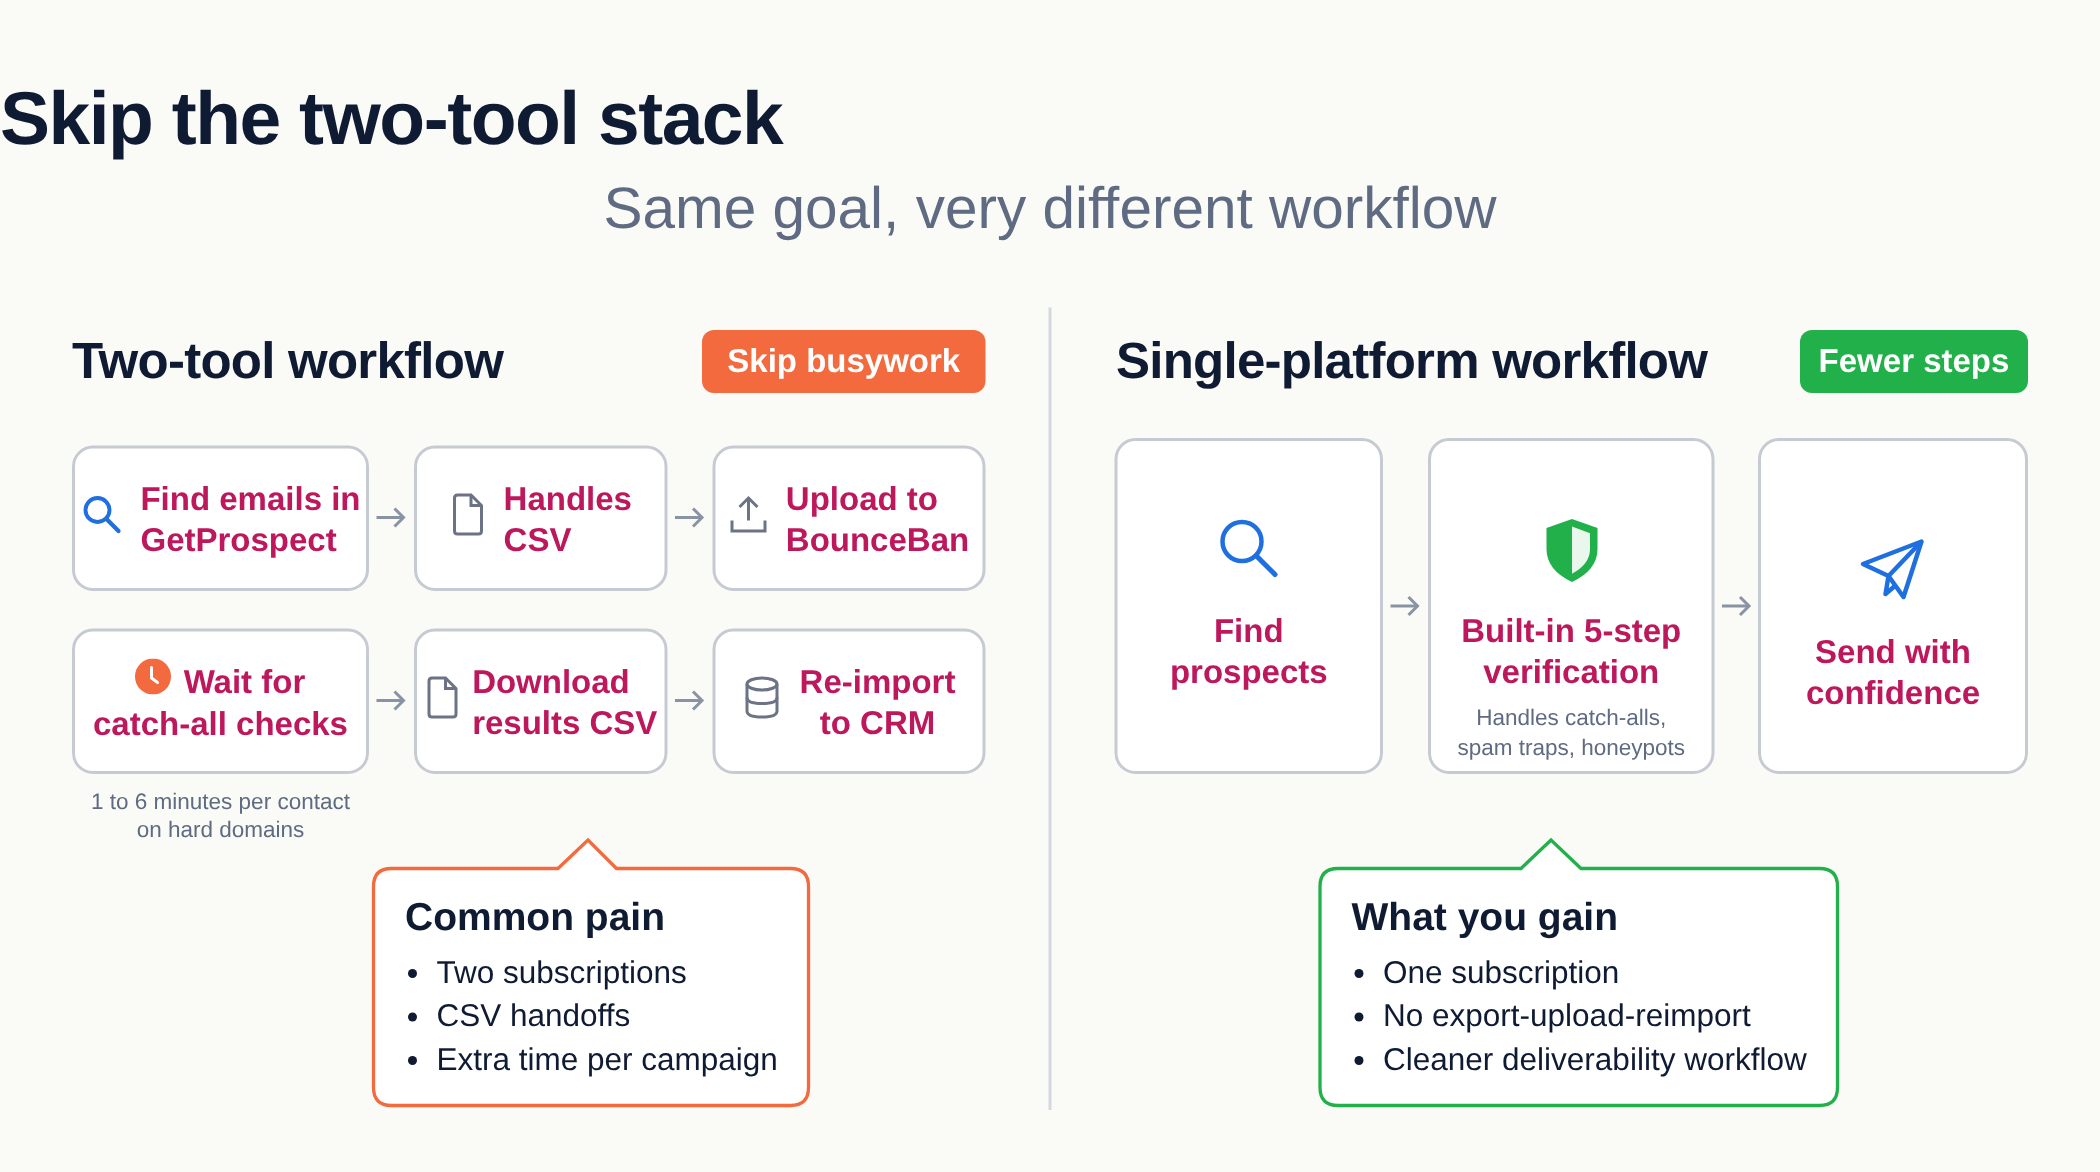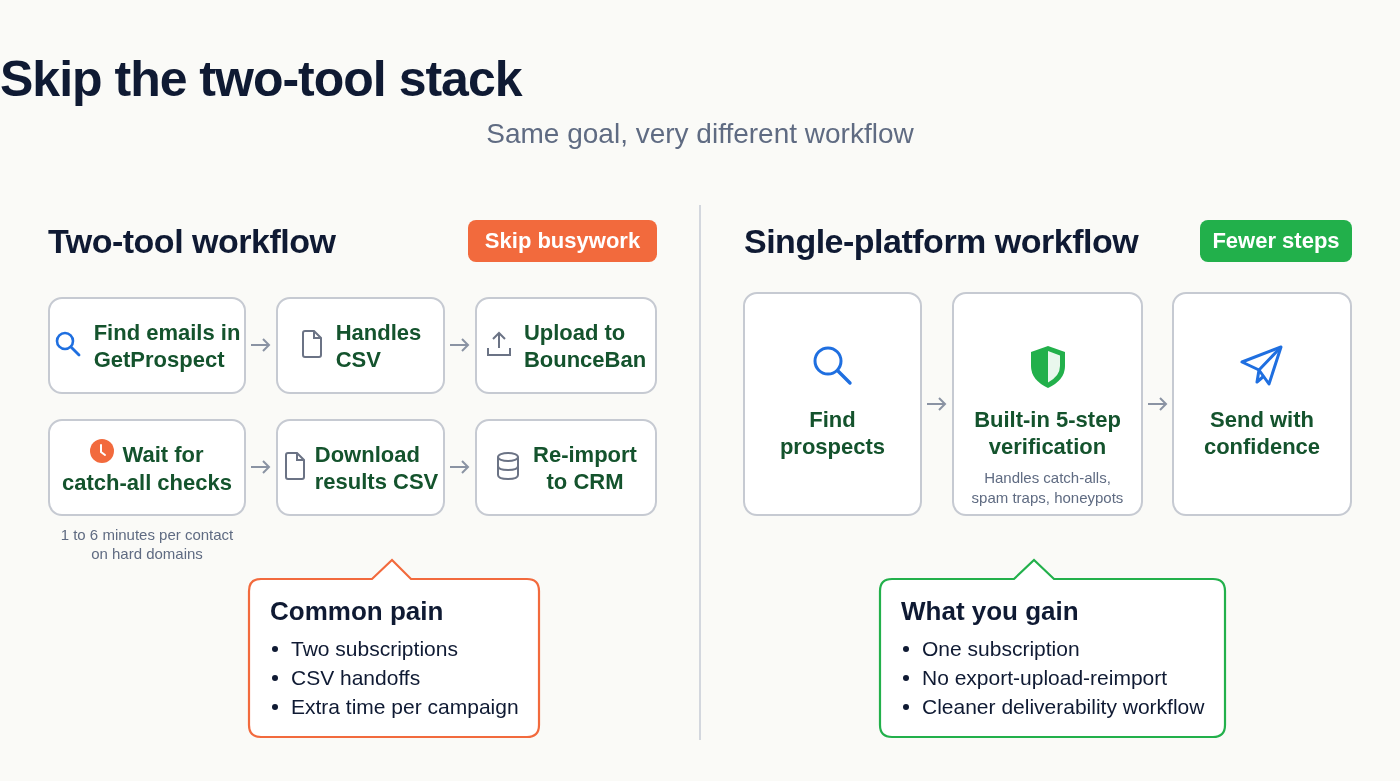--- a/index.html
+++ b/index.html
@@ -1,28 +1,28 @@
 <!DOCTYPE html>
 <html><head>
 <meta charset="utf-8">
 <style>
   * { box-sizing: border-box; margin: 0; padding: 0; }
   html, body { width: 1400px; height: 781px; background: #fafaf7; overflow: hidden; }
   body { font-family: "Liberation Sans", "DejaVu Sans", sans-serif; color: #0f1a33; position: relative; }
 
   .title { position: absolute; left: 0; top: 50px; width: 1400px; text-align: left; font-size: 50px; font-weight: 700; letter-spacing: -1px; color: #0f1a33; }
-  .subtitle { position: absolute; left: 0; top: 118px; width: 1400px; text-align: center; font-size: 28px; color: #5f6b82; }
+  .subtitle { position: absolute; left: 0; top: 118px; width: 1400px; text-align: center; font-size: 39px; color: #5f6b82; }
 
   .divider { position: absolute; left: 699px; top: 205px; width: 2px; height: 535px; background: #d3d7de; }
 
   .section-heading { position: absolute; font-size: 34px; font-weight: 700; color: #0f1a33; letter-spacing: -0.5px; }
   .badge { position: absolute; height: 42px; border-radius: 8px; color: #fff; font-size: 22px; font-weight: 700; display: flex; align-items: center; justify-content: center; }
 
   .box { position: absolute; background: #fff; border: 2px solid #c6cad2; border-radius: 14px; display: flex; align-items: center; justify-content: center; gap: 12px; }
-  .box .lbl { font-size: 22px; font-weight: 700; line-height: 27px; color: #14532d; text-align: center; }
+  .box .lbl { font-size: 22px; font-weight: 700; line-height: 27px; color: #be185d; text-align: center; }
   .box.left-align .lbl { text-align: left; }
   .box.vert { flex-direction: column; gap: 8px; }
   .box .sub { font-size: 15px; color: #5f6b82; line-height: 20px; text-align: center; }
 
   .arrow { position: absolute; width: 22px; height: 16px; }
   .note { position: absolute; font-size: 15px; color: #5f6b82; text-align: center; line-height: 19px; }
 
   .callout { position: absolute; }
   .callout svg.frame { position: absolute; left: 0; top: 0; }
   .callout .c-title { position: absolute; font-size: 26px; font-weight: 700; color: #0f1a33; }
@@ -184,21 +184,21 @@
     </div>
   <div class="sub">
       <div>Handles catch-alls,</div>
       <div>spam traps, honeypots</div>
     </div>
 </div>
 <svg class="arrow" style="left:1147px; top:396px;" viewBox="0 0 22 16">
     <line x1="1" y1="8" x2="19" y2="8" stroke="#8a93a3" stroke-width="2"></line>
     <polyline points="13,2 19,8 13,14" fill="none" stroke="#8a93a3" stroke-width="2"></polyline>
   </svg>
-<div class="box vert" style="left:1172px; top:292px; width:180px; height:224px; justify-content:flex-start; padding-top:50px;">
+<div class="box vert" style="left:1172px; top:292px; width:180px; height:224px; justify-content:flex-start; padding-top:64px;">
   <span>
     <svg width="46" height="44" viewBox="0 0 46 44">
         <path d="M3 18 L42 3 L30 40 L20 26 Z" fill="none" stroke="#1f6fe0" stroke-width="3" stroke-linejoin="round"></path>
         <path d="M42 3 L20 26 L18 38 L25 32" fill="none" stroke="#1f6fe0" stroke-width="3" stroke-linejoin="round"></path>
       </svg>
   </span>
   <div class="lbl" style="margin-top:6px;">
       <div>Send with</div>
       <div>confidence</div>
     </div>

